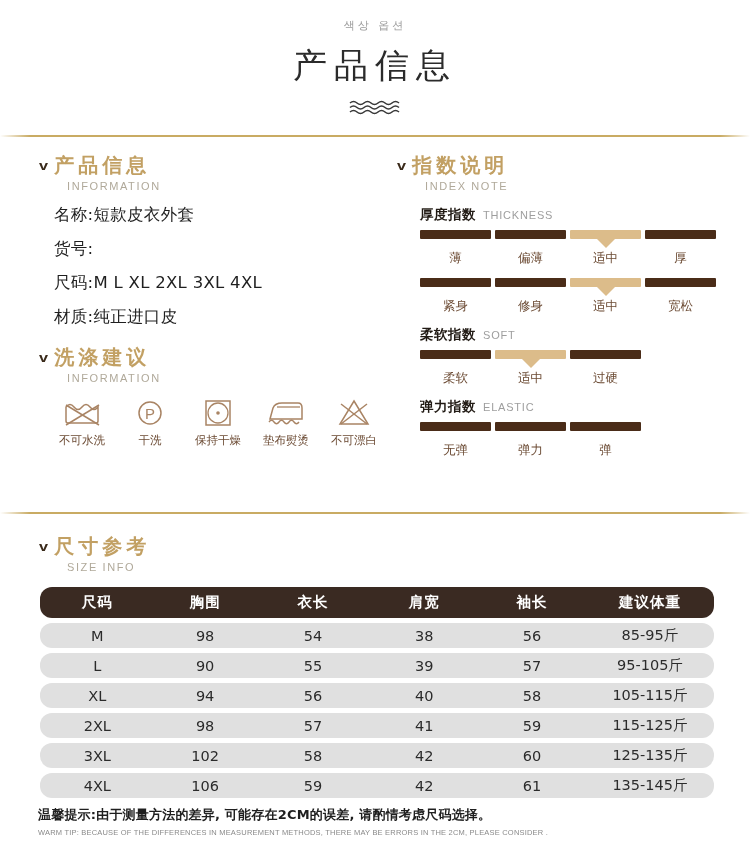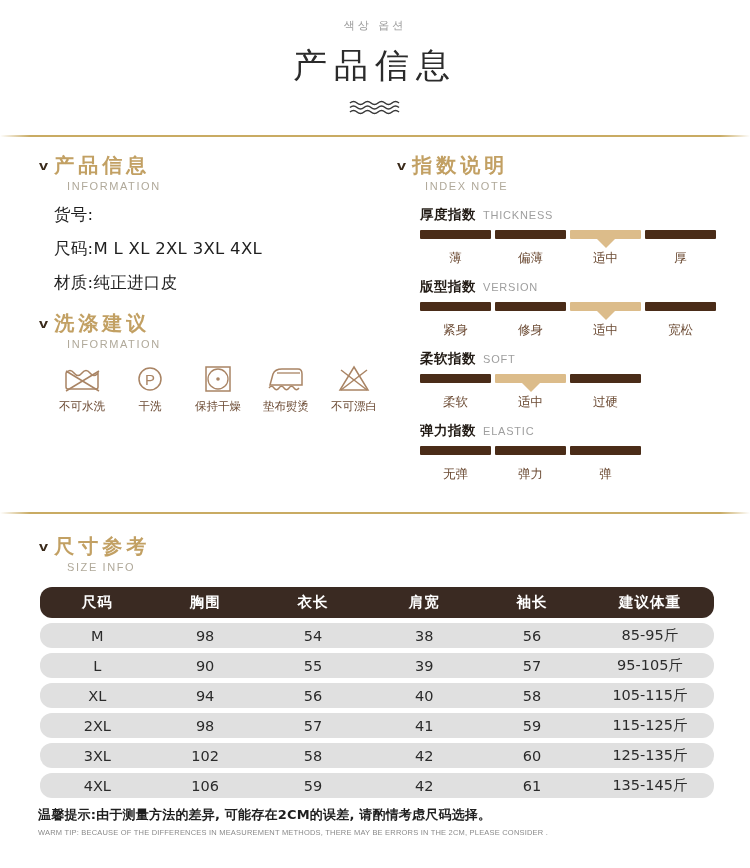--- a/index.html
+++ b/index.html
@@ -257,20 +257,21 @@
 
     <div class="sec-head">
       <div class="sec-head-row">
         <span class="chev">v</span>
         <span class="sec-cn">产品信息</span>
       </div>
       <div class="sec-en">INFORMATION</div>
     </div>
 
     <div class="info-lines">
+      <div class="info-line">名称:短款皮衣外套</div>
       <div class="info-line">货号:</div>
       <div class="info-line">尺码:M L XL 2XL 3XL 4XL</div>
       <div class="info-line">材质:纯正进口皮</div>
     </div>
 
     <div class="wash-block">
       <div class="sec-head">
         <div class="sec-head-row">
           <span class="chev">v</span>
           <span class="sec-cn">洗涤建议</span>
@@ -360,24 +361,20 @@
               <div class="bar-label">适中</div>
             </div>
           <div class="bar-cell">
               <div class="bar"></div>
               <div class="bar-label">厚</div>
             </div>
         </div>
       </div>
 
       <div class="index-group">
-        <div class="index-head">
-          <span class="index-cn">版型指数</span>
-          <span class="index-en">VERSION</span>
-        </div>
         <div class="bar-row">
           <div class="bar-cell">
               <div class="bar"></div>
               <div class="bar-label">紧身</div>
             </div>
           <div class="bar-cell">
               <div class="bar"></div>
               <div class="bar-label">修身</div>
             </div>
           <div class="bar-cell active">

